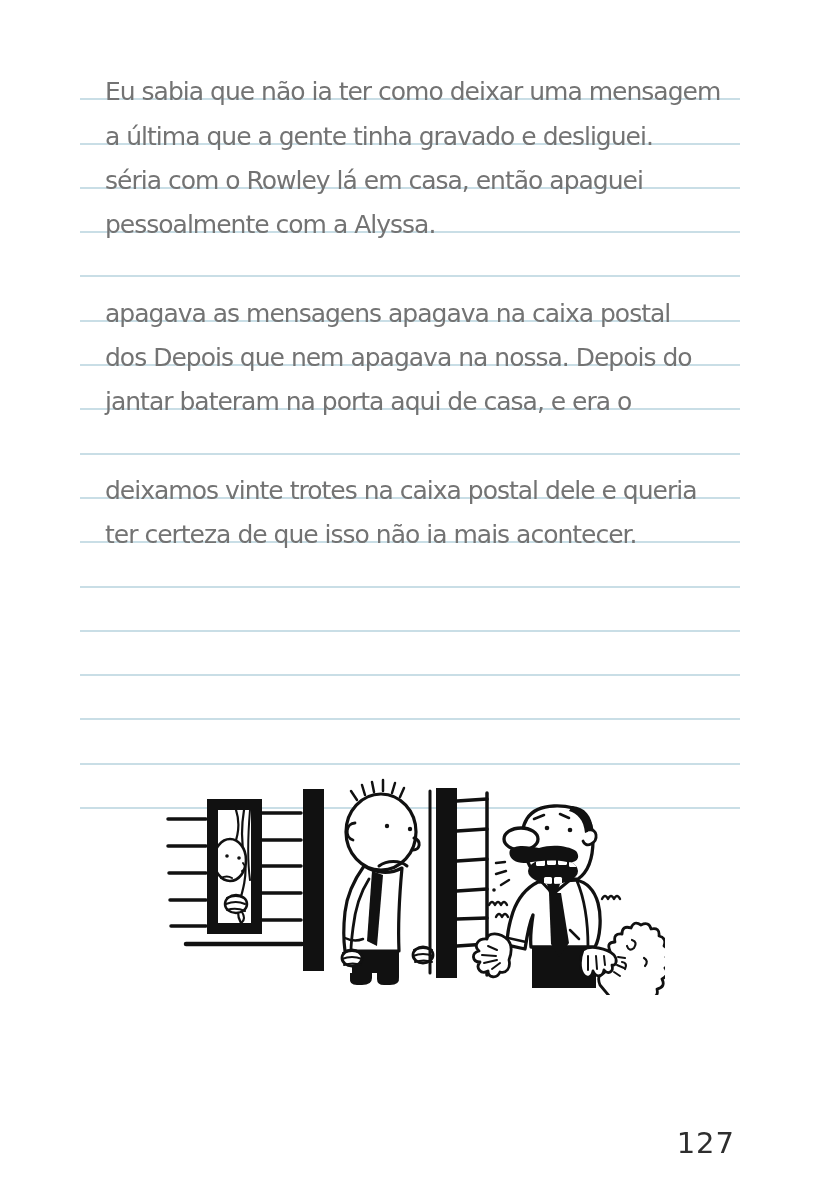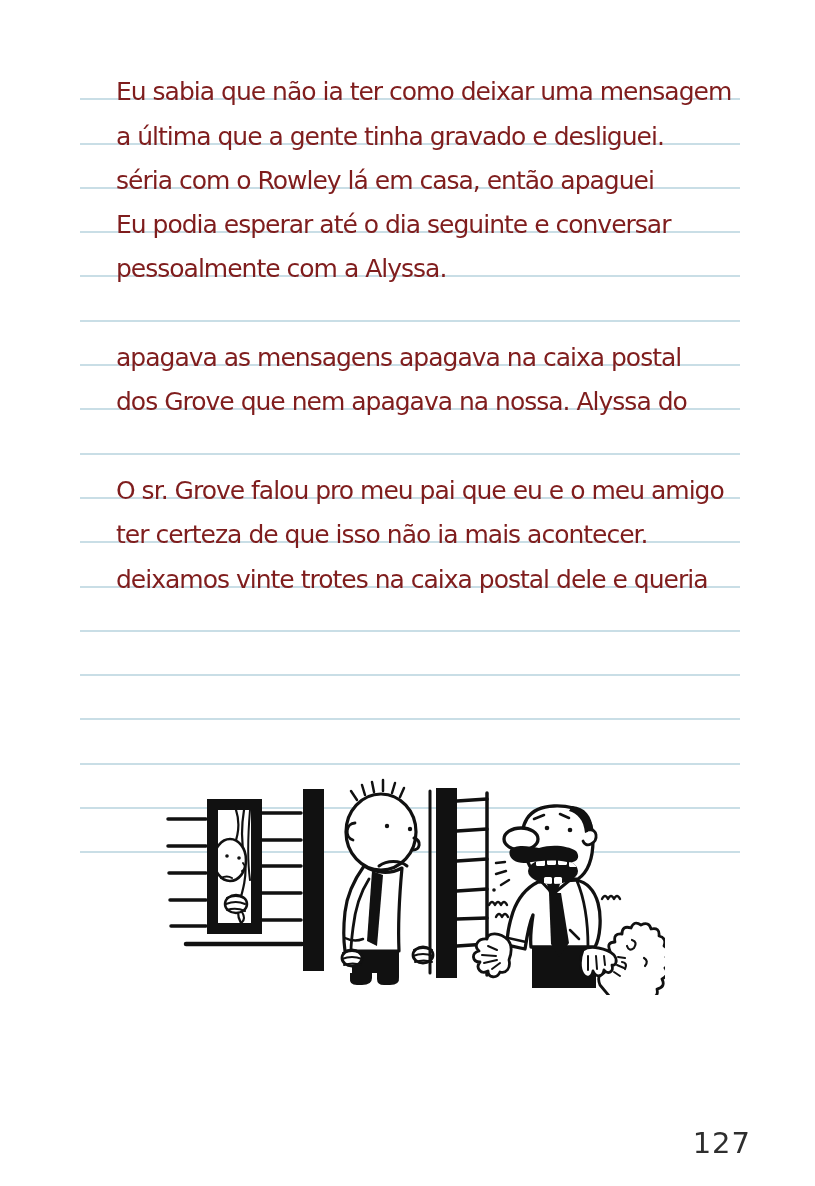--- a/index.html
+++ b/index.html
@@ -16,34 +16,34 @@
     width:660px;
   }
   .line {
     box-sizing:border-box;
     height:44.3px;
     border-bottom:2px solid #c9dee6;
     position:relative;
   }
   .line > span {
     position:absolute;
-    left:36px; bottom:-8px;
+    left:25px; bottom:-8px;
     font-size:25px;
     letter-spacing:-1px;
-    color:#7f1d1d;
+    color:#737373;
     white-space:nowrap;
   }
   .illustration {
     position:absolute;
     left:160px; top:750px;
     width:505px; height:245px;
   }
   .page-number {
     position:absolute;
-    top:1126px; right:64px;
+    top:1126px; right:80px;
     font-size:29px;
     letter-spacing:1px;
     color:#2e2e2e;
   }
   svg * { vector-effect:none; }
 </style>
 </head>
 <body>
 
 <div class="page">
@@ -52,45 +52,42 @@
     <div class="line">
         <span>Eu sabia que não ia ter como deixar uma mensagem</span>
       </div>
     <div class="line">
         <span>a última que a gente tinha gravado e desliguei.</span>
       </div>
     <div class="line">
         <span>séria com o Rowley lá em casa, então apaguei</span>
       </div>
     <div class="line">
-        <span>Eu podia esperar até o dia seguinte e conversar</span>
-      </div>
-    <div class="line">
         <span>pessoalmente com a Alyssa.</span>
       </div>
     <div class="line">
         <span></span>
       </div>
     <div class="line">
         <span>apagava as mensagens apagava na caixa postal</span>
       </div>
     <div class="line">
-        <span>dos Grove que nem apagava na nossa. Alyssa do</span>
-      </div>
-    <div class="line">
-        <span></span>
-      </div>
-    <div class="line">
-        <span>O sr. Grove falou pro meu pai que eu e o meu amigo</span>
+        <span>dos Depois que nem apagava na nossa. Depois do</span>
+      </div>
+    <div class="line">
+        <span>jantar bateram na porta aqui de casa, e era o</span>
+      </div>
+    <div class="line">
+        <span></span>
+      </div>
+    <div class="line">
+        <span>deixamos vinte trotes na caixa postal dele e queria</span>
       </div>
     <div class="line">
         <span>ter certeza de que isso não ia mais acontecer.</span>
-      </div>
-    <div class="line">
-        <span>deixamos vinte trotes na caixa postal dele e queria</span>
       </div>
     <div class="line">
         <span></span>
       </div>
     <div class="line">
         <span></span>
       </div>
     <div class="line">
         <span></span>
       </div>

